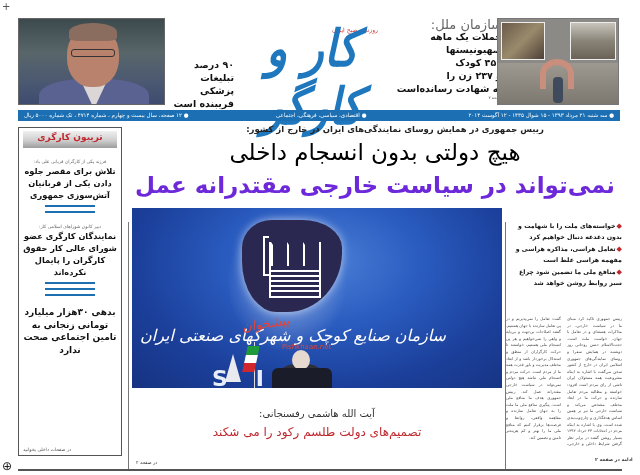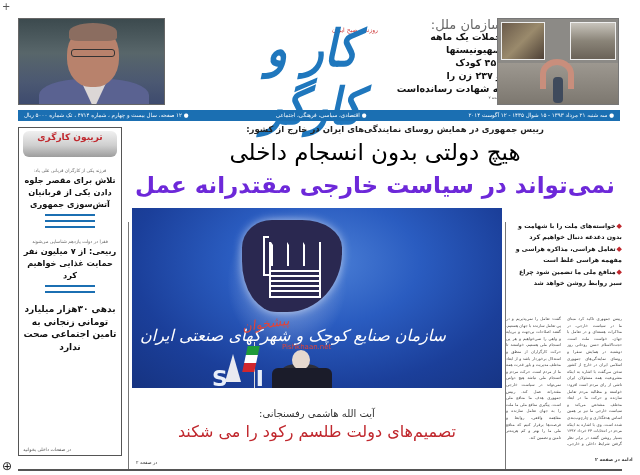--- a/index.html
+++ b/index.html
@@ -40,21 +40,21 @@
   .right-photo .figure { position: absolute; left: 55px; top: 58px; width: 10px; height: 26px; background: #3f4a5c; border-radius: 4px; }
 
   
   .info-bar { position: absolute; left: 18px; top: 110px; width: 602px; height: 11px; background: #1b6fb2; color: #fff; font-size: 5.5px; line-height: 11px; direction: rtl; }
   .info-bar .date { position: absolute; right: 6px; top: 0; white-space: nowrap; }
   .info-bar .sections { position: absolute; left: 258px; top: 0; white-space: nowrap; }
   .info-bar .issue { position: absolute; left: 6px; top: 0; white-space: nowrap; }
 
   
   .left-col { position: absolute; left: 18px; top: 127px; width: 104px; height: 329px; border: 1px solid #555; text-align: center; direction: rtl; }
-  .left-col .col-title { margin: 3px 4px 4px; height: 26px; background: linear-gradient(180deg,#f0f0f0 0%, #cfcfcf 55%, #9d9d9d 100%); color: #c0272d; font-weight: bold; font-size: 9px; line-height: 12px; border-radius: 6px; }
+  .left-col .col-title { margin: 3px 4px 4px; height: 17px; background: linear-gradient(180deg,#f0f0f0 0%, #cfcfcf 55%, #9d9d9d 100%); color: #c0272d; font-weight: bold; font-size: 9px; line-height: 12px; }
   .item { padding: 0 3px; margin-top: 10px; }
   .item .kicker { font-size: 4.6px; color: #666; line-height: 7px; }
   .item .title { font-size: 8.2px; font-weight: bold; color: #111; line-height: 12px; }
   .item .title.big { font-size: 9px; line-height: 12.5px; }
   .sep { width: 50px; height: 2px; background: #1b6fb2; margin: 4px auto 4px; }
   .left-col .footer-note { position: absolute; left: 4px; bottom: 3px; font-size: 4.6px; color: #555; }
 
   
   .main-kicker { position: absolute; left: 150px; top: 124px; width: 490px; text-align: center; font-size: 8.5px; color: #222; font-weight: bold; }
   .headline { position: absolute; left: 125px; top: 138px; width: 500px; text-align: center; direction: rtl; }
@@ -86,39 +86,45 @@
   .main-photo .podium { position: absolute; left: 140px; top: 160px; width: 60px; height: 20px; background: #1b1c2a; border-radius: 6px 6px 0 0; }
   .main-photo .speaker-head { position: absolute; left: 160px; top: 142px; width: 18px; height: 20px; background: #e6d9cf; border-radius: 50%; }
   .main-photo .speaker-body { position: absolute; left: 148px; top: 156px; width: 42px; height: 24px; background: #2e2f38; border-radius: 40% 40% 0 0; }
   .main-photo .sm-logo { position: absolute; left: 80px; top: 158px; font-size: 22px; font-weight: bold; color: #e8eef9; direction: ltr; letter-spacing: 28px; }
   .main-photo .flag { position: absolute; left: 113px; top: 138px; width: 12px; height: 26px; background: linear-gradient(180deg, #1e9a3a 0 33%, #fff 33% 66%, #d1262d 66% 100%); transform: skewX(-12deg); }
   .main-photo .flag-pole { position: absolute; left: 122px; top: 134px; width: 1px; height: 46px; background: #ddd; }
   .main-photo .sail { position: absolute; left: 93px; top: 146px; width: 16px; height: 28px; background: #e9eaf0; clip-path: polygon(50% 0, 100% 100%, 0 100%); }
 
   .photo-caption { position: absolute; left: 132px; top: 404px; width: 370px; text-align: center; direction: rtl; }
   .photo-caption .cap-kicker { font-size: 10px; color: #333; line-height: 14px; margin-top: 3px; }
-  .photo-caption .cap-title { font-size: 16px; color: #c0272d; line-height: 22px; font-family: "DejaVu Sans", sans-serif; }
+  .photo-caption .cap-title { font-size: 12px; color: #c0272d; line-height: 22px; font-family: "DejaVu Sans", sans-serif; }
   .photo-caption-ref { position: absolute; left: 136px; top: 460px; font-size: 4.6px; color: #333; }
   .main-border { position: absolute; left: 128px; top: 222px; width: 378px; height: 248px; border-left: 1px solid #777; border-right: 1px solid #777; border-bottom: 1px solid #777; }
   .bottom-rule { position: absolute; left: 18px; top: 469px; width: 604px; height: 2px; background: #555; }
 </style>
 </head>
 <body>
 
 <div class="page">
   <span class="crosshair">+</span>
 
   <div class="left-photo">
     <div class="suit"></div>
     <div class="shirt"></div>
     <div class="head"></div>
     <div class="hair"></div>
     <div class="glasses"></div>
   </div>
 
+  <div class="left-teaser">
+    <div class="t1">۹۰ درصد</div>
+    <div class="t2">تبلیغات پزشکی</div>
+    <div class="t3">فریبنده است</div>
+    <div class="page-ref">صفحه ۱۱</div>
+  </div>
 
   <div class="masthead-logo">
     <div class="subtitle">روزنامه صبح ایران</div>
     <div class="logo-text">کار و کارگر</div>
   </div>
 
   <div class="right-teaser">
     <div class="kicker">سازمان ملل:</div>
     <div class="line">حملات یک ماهه</div>
     <div class="line">صهیونیستها</div>
@@ -146,26 +152,26 @@
     <div class="col-title">تریبون کارگری</div>
 
     <div class="item">
       <div class="kicker">فرزند یکی از کارگران قربانی علی باد:</div>
       <div class="title">تلاش برای مقصر جلوه دادن یکی از قربانیان آتش‌سوزی جمهوری</div>
     </div>
     <div class="sep"></div>
 
     <div class="sep"></div>
 
-    <div class="sep"></div>
-
     <div class="item">
-      <div class="kicker">فقرا در دولت یازدهم شناسایی می‌شوند</div>
-      <div class="title">ربیعی: از ۷ میلیون نفر حمایت غذایی خواهیم کرد</div>
-    </div>
+      <div class="kicker">دبیر کانون شوراهای اسلامی کار:</div>
+      <div class="title">نمایندگان کارگری عضو شورای عالی کار حقوق کارگران را پایمال نکرده‌اند</div>
+    </div>
+    <div class="sep"></div>
+
     <div class="sep"></div>
 
     <div class="sep"></div>
 
     <div class="item">
       <div class="title big">بدهی ۳۰هزار میلیارد تومانی زنجانی به تامین اجتماعی صحت ندارد</div>
     </div>
 
     <div class="footer-note">در صفحات داخلی بخوانید</div>
   </div>

